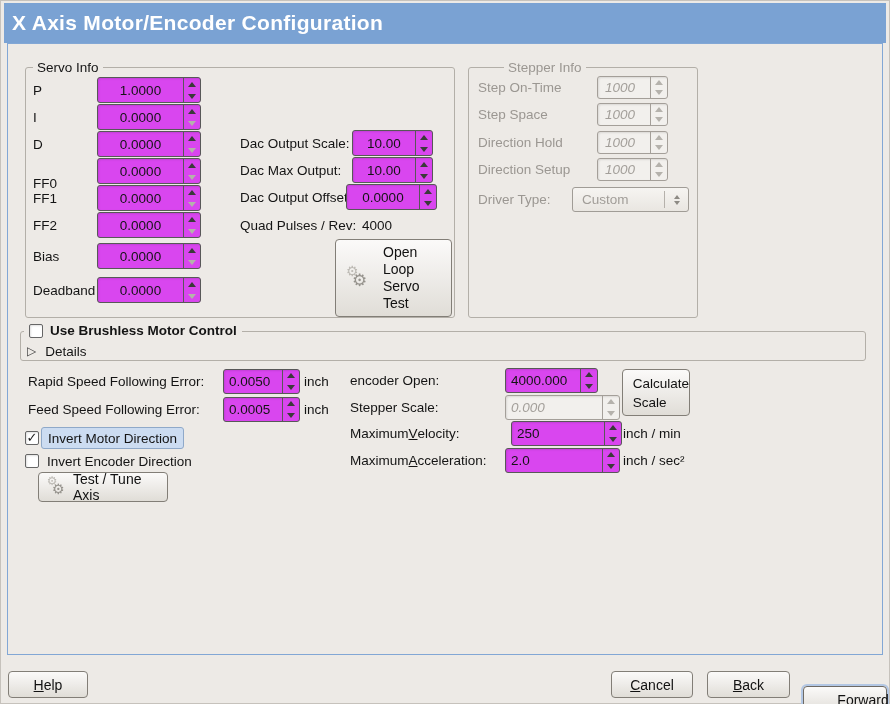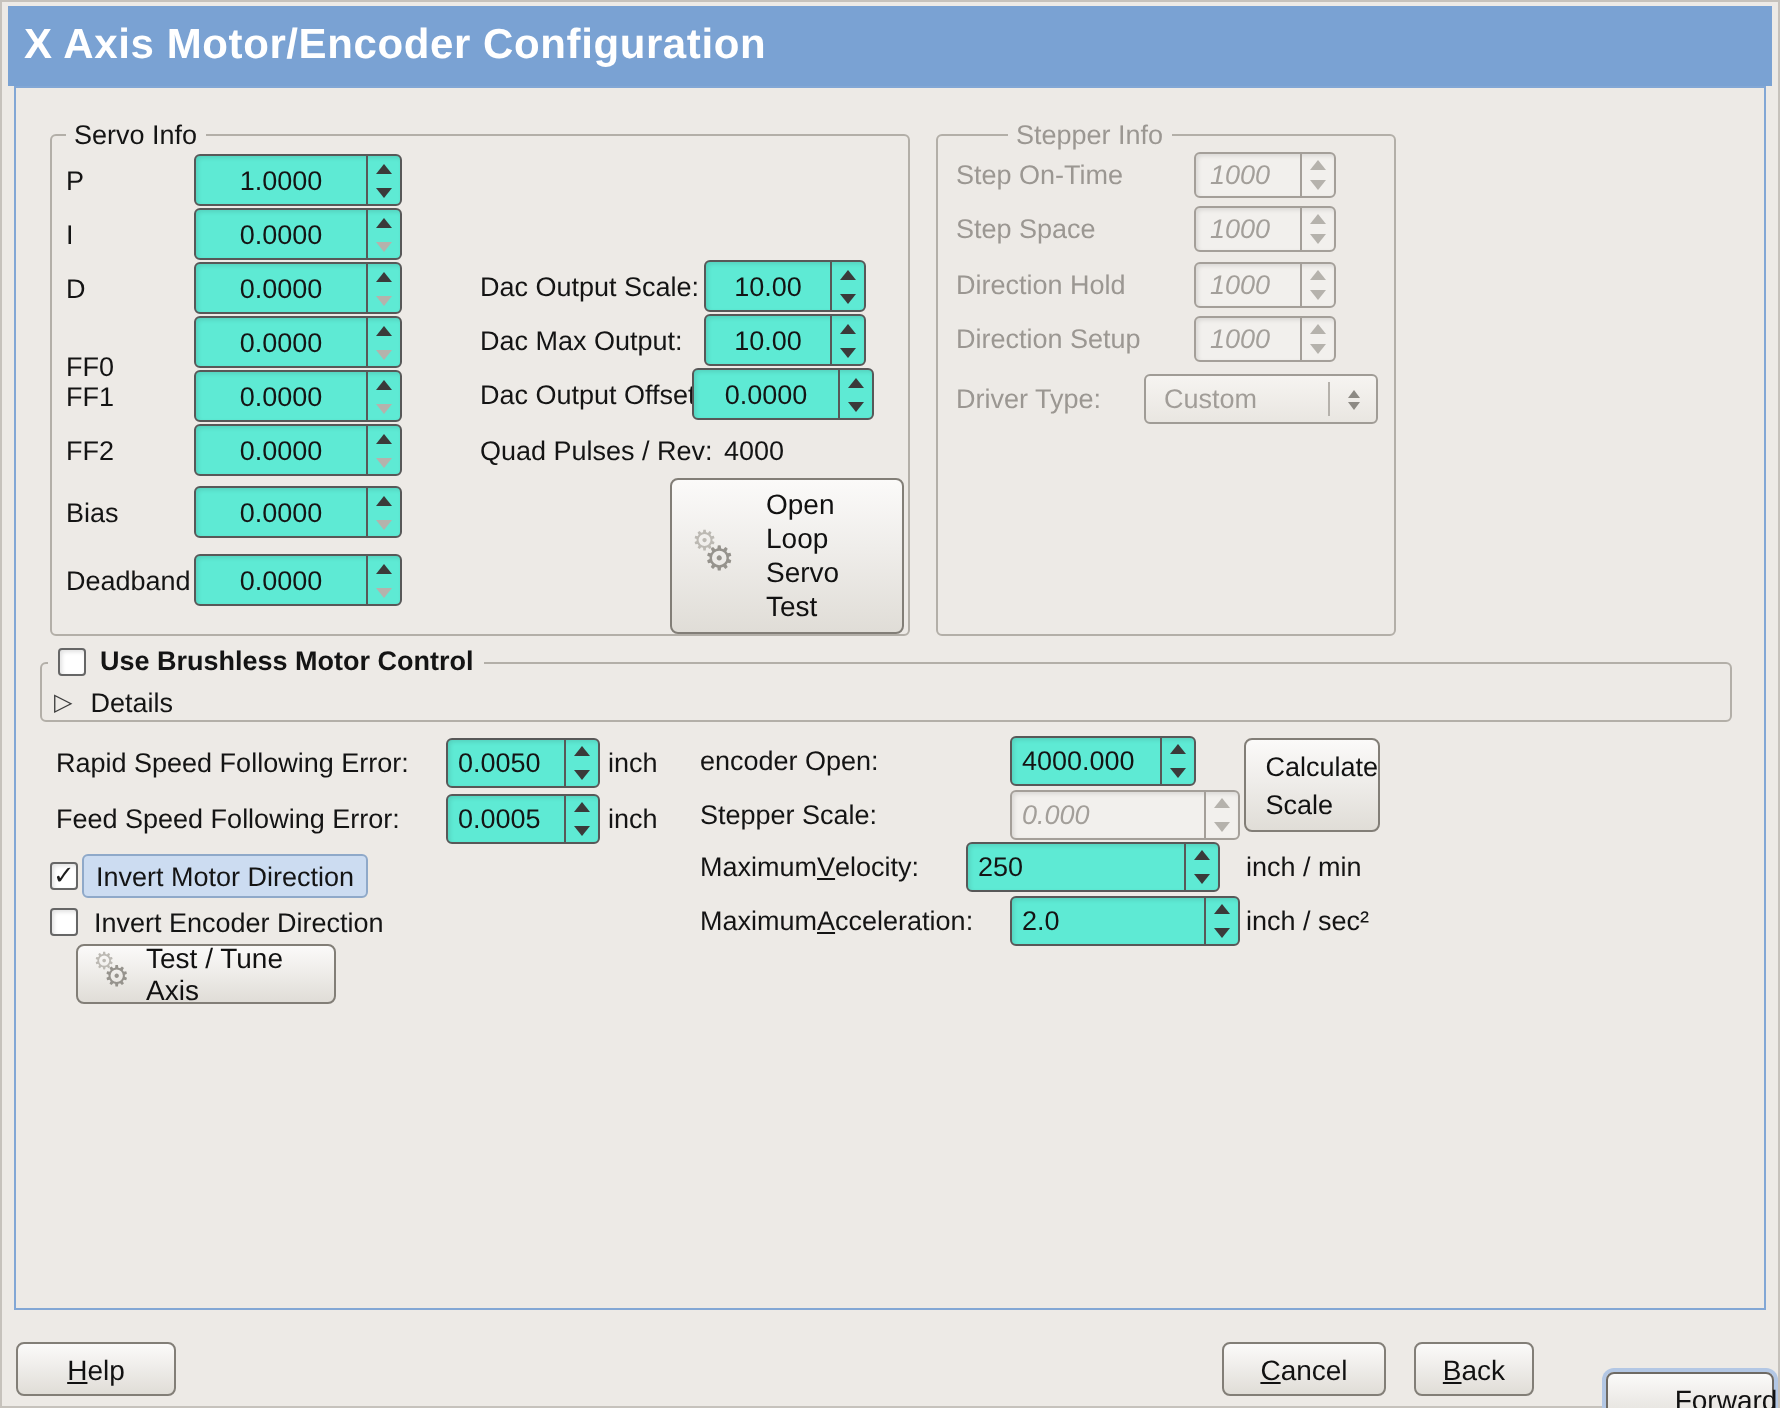--- a/index.html
+++ b/index.html
@@ -17,21 +17,21 @@
   .abs{position:absolute;}
   .titlebar{left:4px;top:3px;width:882px;height:40px;background:var(--titlebar);}
   .title{color:#fff;font-weight:bold;font-size:21px;line-height:40px;padding-left:8px;letter-spacing:.3px;}
   .content{left:7px;top:43px;width:876px;height:612px;border:1px solid #82a7d5;}
   .frame{border:1px solid #b3afa8;border-radius:3px;}
   .frame-label{position:absolute;background:var(--winbg);padding:0 4px;white-space:nowrap;}
   .lb{position:absolute;display:flex;align-items:center;white-space:nowrap;}
   .graytxt{color:var(--gray);}
   .b{font-weight:bold;}
   
-  .sb{position:absolute;background:#5eead4;border:1px solid var(--entrybd);border-radius:3px;
+  .sb{position:absolute;background:#d946ef;border:1px solid var(--entrybd);border-radius:3px;
       box-shadow:inset 1px 1px 2px rgba(0,0,0,.10);}
   .sb input{position:absolute;left:0;top:0;height:100%;width:calc(100% - 17px);border:none;outline:none;
       background:transparent;font-size:13.5px;color:#141414;padding-left:5px;}
   .sb input.ta-c{text-align:center;padding-left:0;}
   .spin{position:absolute;right:0;top:0;bottom:0;width:17px;border-left:1px solid var(--entrybd);
       display:flex;flex-direction:column;}
   .sbtn{flex:1;display:flex;align-items:center;justify-content:center;}
   .tri{display:block;width:0;height:0;}
   .tu{border-left:4px solid transparent;border-right:4px solid transparent;border-bottom:5px solid #3a3a3a;}
   .td{border-left:4px solid transparent;border-right:4px solid transparent;border-top:5px solid #3a3a3a;}
@@ -387,21 +387,21 @@
           <i class="tri td"></i>
         </span>
       </span>
   </span>
 
   <div class="lb" style="left:350px;top:421px;height:25px;">
       <span>Maximum </span>
       <span class="mn">V</span>
       <span>elocity:</span>
     </div>
-  <span class="sb" style="left:483px;top:421px;width:127px;height:25px;">
+  <span class="sb" style="left:511px;top:421px;width:111px;height:25px;">
     <input readonly="" value="250" style="">
     <span class="spin">
         <span class="sbtn">
           <i class="tri tu"></i>
         </span>
         <span class="sbtn">
           <i class="tri td"></i>
         </span>
       </span>
   </span>
@@ -424,20 +424,20 @@
       </span>
   </span>
   <div class="lb" style="left:623px;top:448px;height:25px;">inch / sec²</div>
 
   <div class="btn" style="left:8px;top:671px;width:80px;height:27px;">
       <span><span class="mn">H</span><span>elp</span></span>
     </div>
   <div class="btn" style="left:611px;top:671px;width:82px;height:27px;">
       <span><span class="mn">C</span><span>ancel</span></span>
     </div>
-  <div class="btn" style="left:707px;top:671px;width:60px;height:27px;">
+  <div class="btn" style="left:707px;top:671px;width:83px;height:27px;">
       <span><span class="mn">B</span><span>ack</span></span>
     </div>
   <div class="btn focus" style="left:803px;top:686px;width:84px;height:27px;padding-left:36px;">
       <span><span class="mn">F</span><span>orward</span></span>
     </div>
 
 </div>
 
 </body></html>

